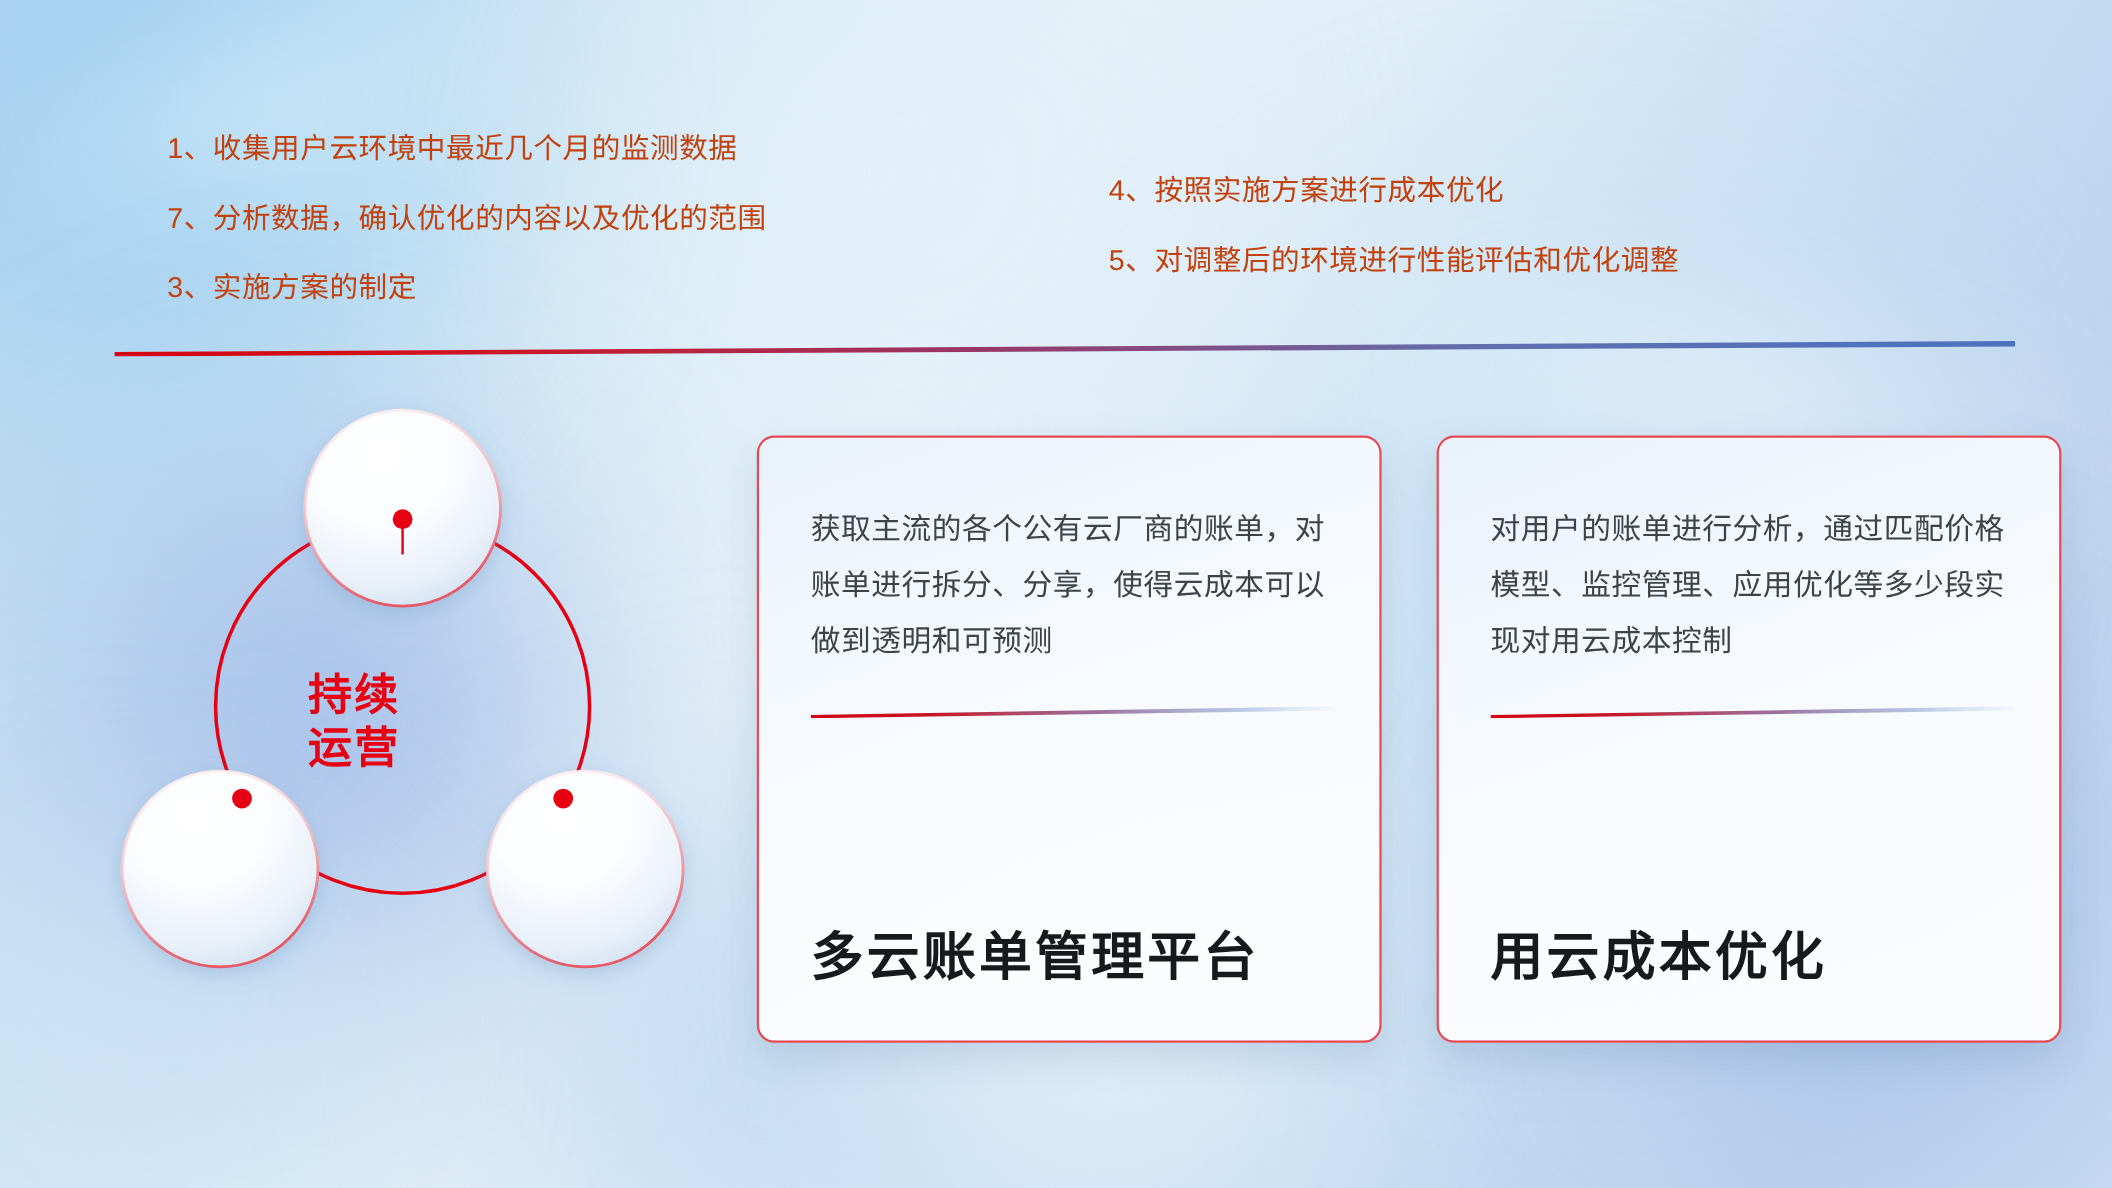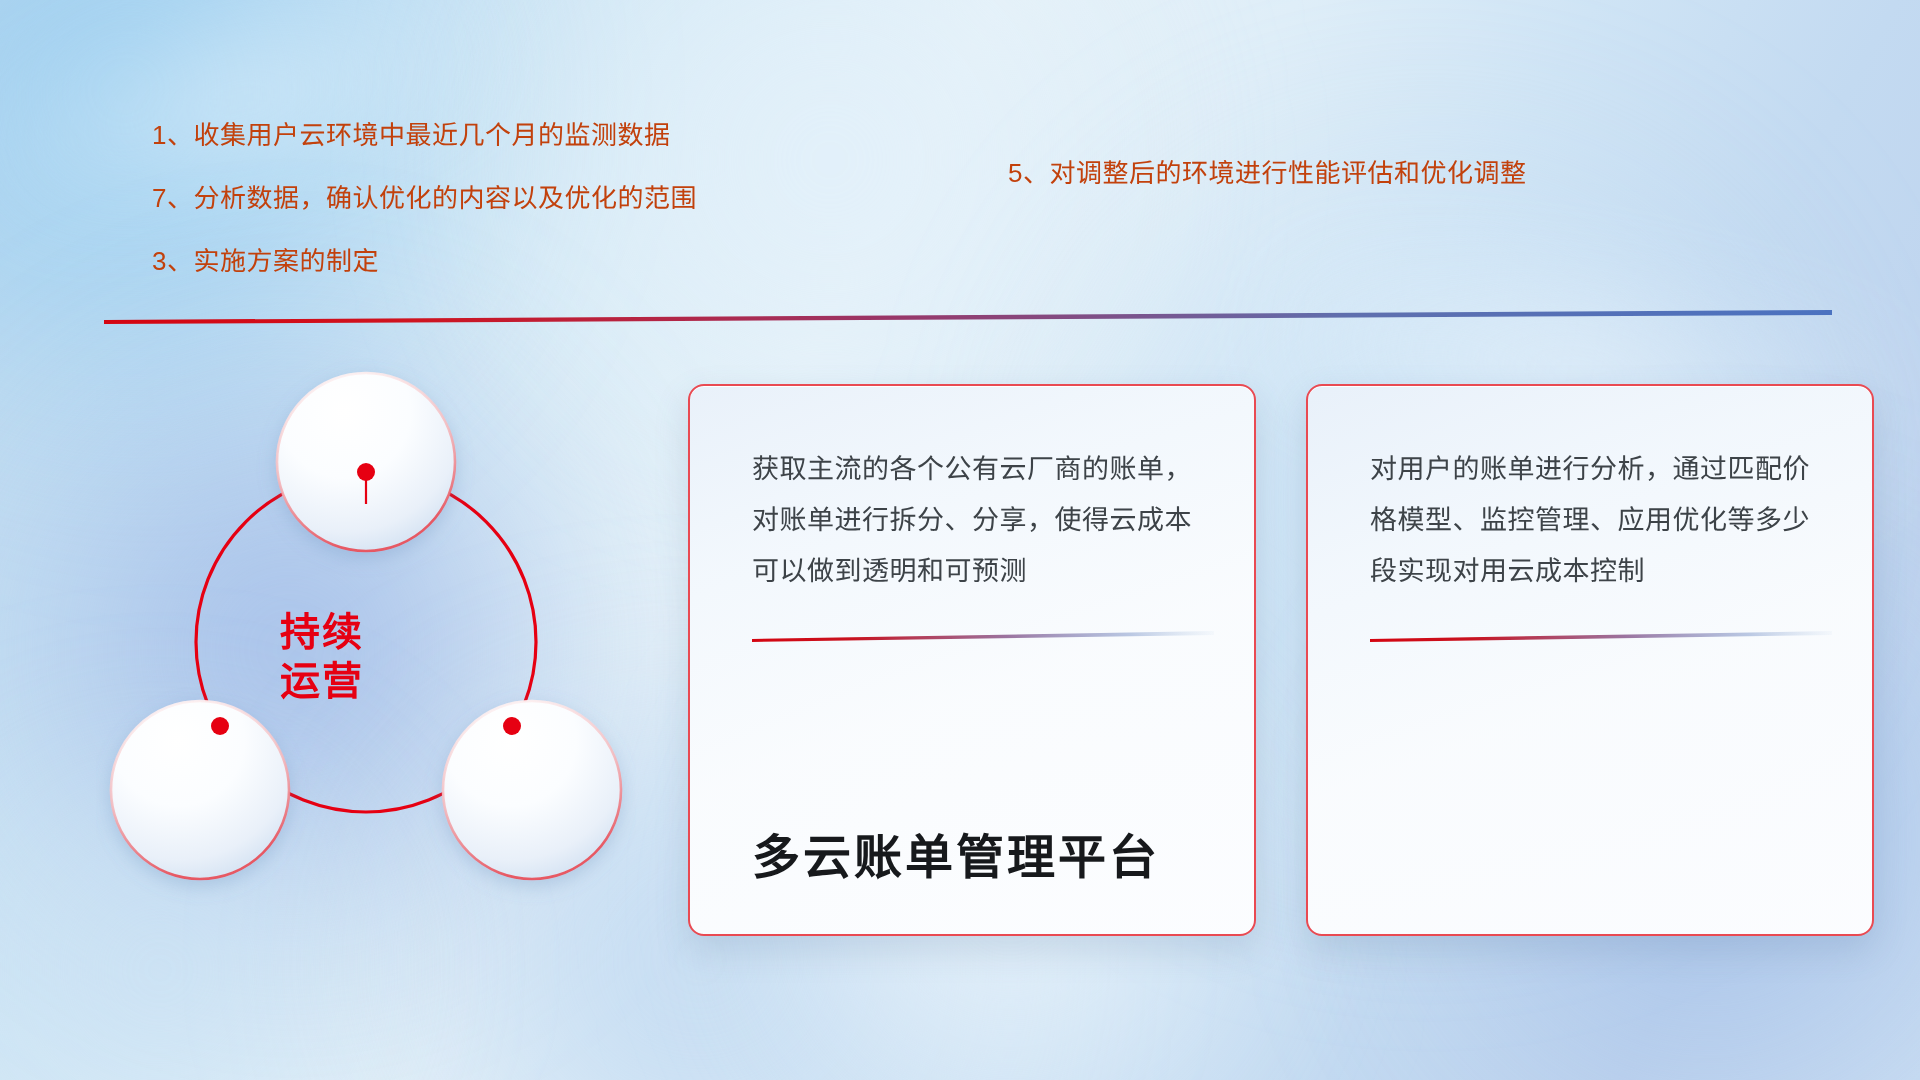--- a/index.html
+++ b/index.html
@@ -74,30 +74,30 @@
   #label-oper   { left:120px; top:792px; width:160px; font-size:26px; }
   #label-policy { left:452px; top:792px; width:160px; font-size:26px; }
   #label-center {
     position:absolute; z-index:7; left:280px; top:608px; width:190px;
     color:#e60012; font-weight:700;
     font-size:40px; line-height:1.22; letter-spacing:2px;
   }
 
   
   .card{
-    position:absolute; z-index:6; top:384px; width:568px; height:552px;
+    position:absolute; z-index:6; top:396px; width:568px; height:552px;
     border-radius:16px;
     border:2px solid #e94a52;
     background:linear-gradient(160deg,
        rgba(233,241,250,.97) 0%,
        rgba(243,248,253,.97) 26%,
        rgba(250,252,254,.98) 55%,
        rgba(252,253,255,.99) 100%);
     box-shadow:0 14px 34px rgba(80,110,150,.18), inset 0 1px 0 rgba(255,255,255,.9);
-    padding:58px 40px 0 62px;
+    padding:58px 40px 0 47px;
     display:flex; flex-direction:column;
   }
   #card-1 { left:688px; }
   #card-2 { left:1306px; }
   .card-body{
     color:#3d4348; font-size:27px; line-height:1.88;
     letter-spacing:.5px; flex:0 0 auto;
   }
   .card-divider{ margin-top:32px; height:11px; width:100%; }
   .card-title{
@@ -122,20 +122,21 @@
   <div class="streak s2"></div>
 </div>
 
 <div class="steps" id="steps-left">
   <div class="line">1、收集用户云环境中最近几个月的监测数据</div>
   <div class="line">7、分析数据，确认优化的内容以及优化的范围</div>
   <div class="line">3、实施方案的制定</div>
 </div>
 
 <div class="steps" id="steps-right">
+  <div class="line">4、按照实施方案进行成本优化</div>
   <div class="line">5、对调整后的环境进行性能评估和优化调整</div>
 </div>
 
 <div id="main-divider">
   <svg width="1728" height="14" viewBox="0 0 1728 14" preserveAspectRatio="none">
     <defs>
       <linearGradient id="gradMain" x1="0" y1="0" x2="1" y2="0">
         <stop offset="0" stop-color="#d40511"></stop>
         <stop offset="0.18" stop-color="#cf1420"></stop>
         <stop offset="0.45" stop-color="#9a3566"></stop>
@@ -232,13 +233,14 @@
           <stop offset="0" stop-color="#d40511"></stop>
           <stop offset="0.22" stop-color="#c8121f"></stop>
           <stop offset="0.55" stop-color="#8b5b8e" stop-opacity="0.85"></stop>
           <stop offset="0.82" stop-color="#6f8ac2" stop-opacity="0.45"></stop>
           <stop offset="1" stop-color="#8fb0d8" stop-opacity="0.05"></stop>
         </linearGradient>
       </defs>
       <path d="M0 8 L488 0 L488 4 L0 11 Z" fill="url(#gradCard2)"></path>
     </svg>
   </div>
+  <div class="card-title">用云成本优化</div>
 </div>
 
 </body></html>

